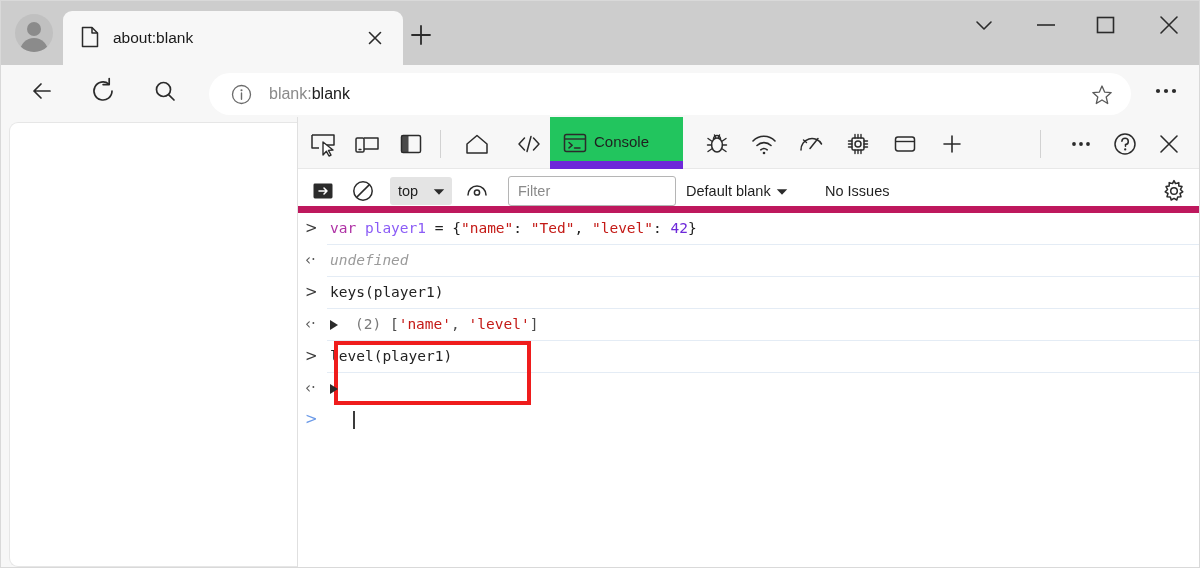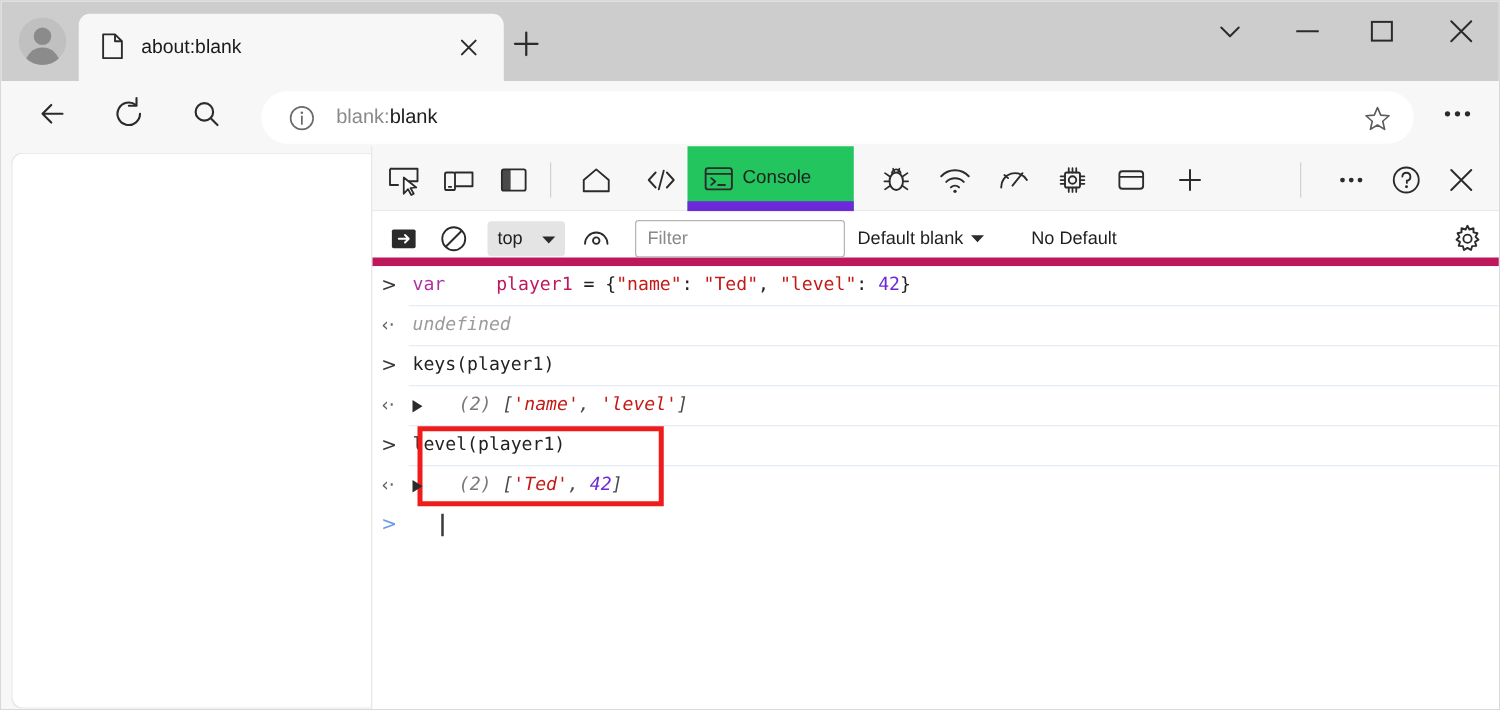--- a/index.html
+++ b/index.html
@@ -335,34 +335,33 @@
   .row .content {
     position: absolute;
     left: 3px; top: 0;
     height: 31px;
     line-height: 31px;
     font-size: 14.5px;
     white-space: pre;
     color: #222222;
   }
   .row .content.result {
-    left: 40px;
-    font-style: italic;
+    left: 28px;
   }
   .tri {
     position: absolute;
     left: 3px; top: 11px;
     width: 0; height: 0;
     border-left: 8px solid #2b2b2b;
     border-top: 5px solid transparent;
     border-bottom: 5px solid transparent;
     cursor: pointer;
   }
   .tok-kw   { color: #af31a5; }
-  .tok-var  { color: #be185d; margin-left: 32px; }
+  .tok-var  { color: #8b5cf6; }
   .tok-str  { color: #c41a16; }
   .tok-num  { color: #6d28d9; }
   .tok-plain{ color: #222222; }
   .tok-undef{ color: #9b9b9b; font-style: italic; }
   .tok-grey { color: #7a7a7a; }
   .tok-brkt { color: #4a4a4a; }
 
   .caret-bar {
     position: absolute;
     left: 26px; top: 7px;
@@ -669,21 +668,21 @@
         <span class="ph">Filter</span>
       </div>
 
       <div class="levels">
         <span>Default blank</span><span class="caret"><svg width="12" height="8" viewBox="0 0 12 8" style="display:inline-block;vertical-align:middle">
               <path d="M0.8 1.2 L6 6.8 L11.2 1.2 Z" fill="#2b2b2b"></path>
             </svg></span>
       </div>
 
       <div class="issues">
-        <span>No Default</span>
+        <span>No Issues</span>
       </div>
 
       <div class="fb-settings">
         <svg width="26" height="26" viewBox="0 0 26 26">
           <circle cx="13" cy="13" r="3.3" fill="none" stroke="#2b2b2b" stroke-width="1.5"></circle>
           <path d="M13 2.6 L14.5 5.6 L17.8 4.6 L17.8 7.9 L21 8.6 L19.4 11.5 L21.8 13.8 L19 15.5 L20 18.7 L16.7 18.9 L15.8 22 L13 20.3 L10.2 22 L9.3 18.9 L6 18.7 L7 15.5 L4.2 13.8 L6.6 11.5 L5 8.6 L8.2 7.9 L8.2 4.6 L11.5 5.6 Z" fill="none" stroke="#2b2b2b" stroke-width="1.5" stroke-linejoin="round"></path>
         </svg>
       </div>
     </div>
 
@@ -712,21 +711,20 @@
 
       <div class="row">
         <span class="gutter">&gt;</span>
         <span class="content"><span class="tok-plain">level(player1)</span></span>
         <span class="annot"></span>
       </div>
 
       <div class="row last">
         <span class="gutter out">‹·</span>
         <span class="tri"></span>
-        <span class="content result"><span class="tok-grey">(2) </span><span class="tok-brkt">[</span><span class="tok-str">'Ted'</span><span class="tok-brkt">, </span><span class="tok-num">42</span><span class="tok-brkt">]</span></span>
       </div>
 
       <div class="row last">
         <span class="gutter prompt-blue">&gt;</span>
         <span class="caret-bar"></span>
       </div>
 
     </div>
   </div>
 </div>

